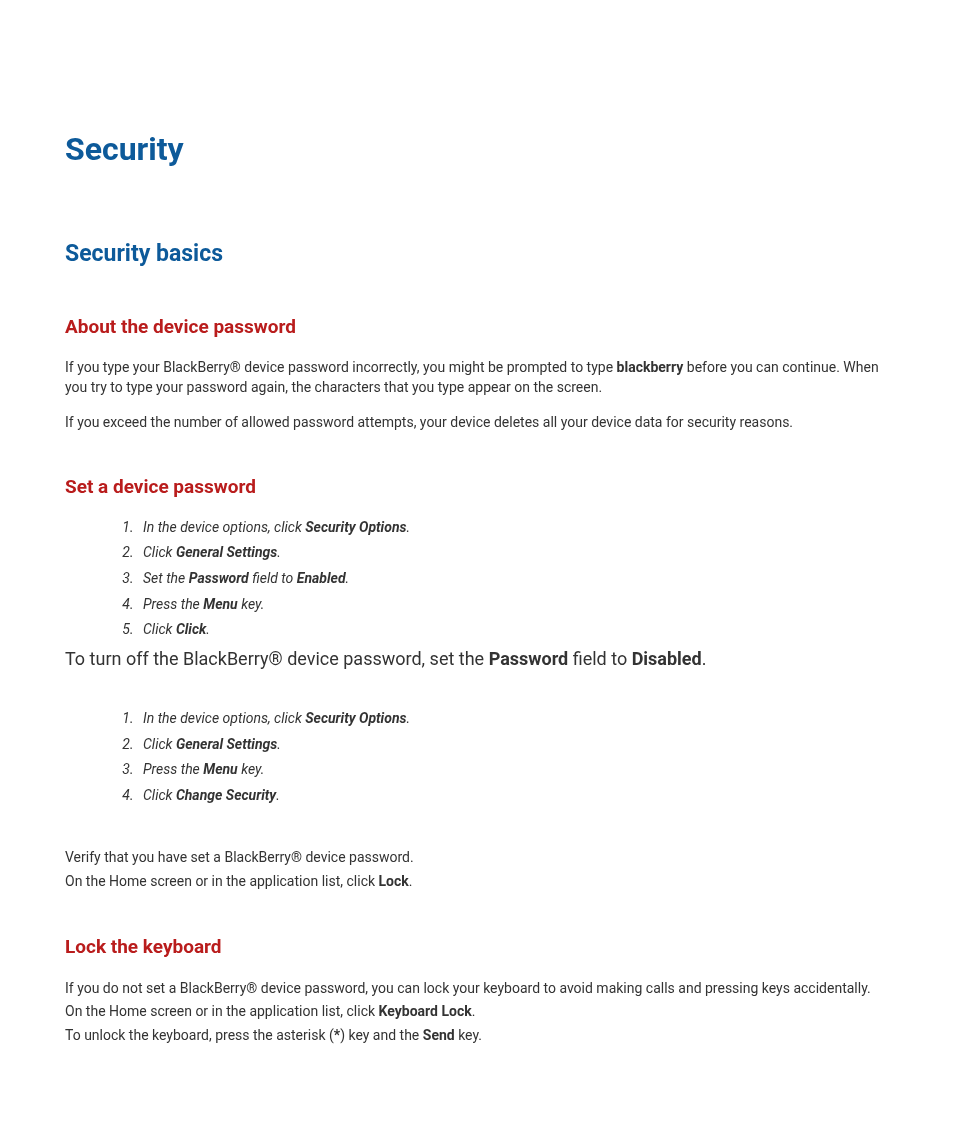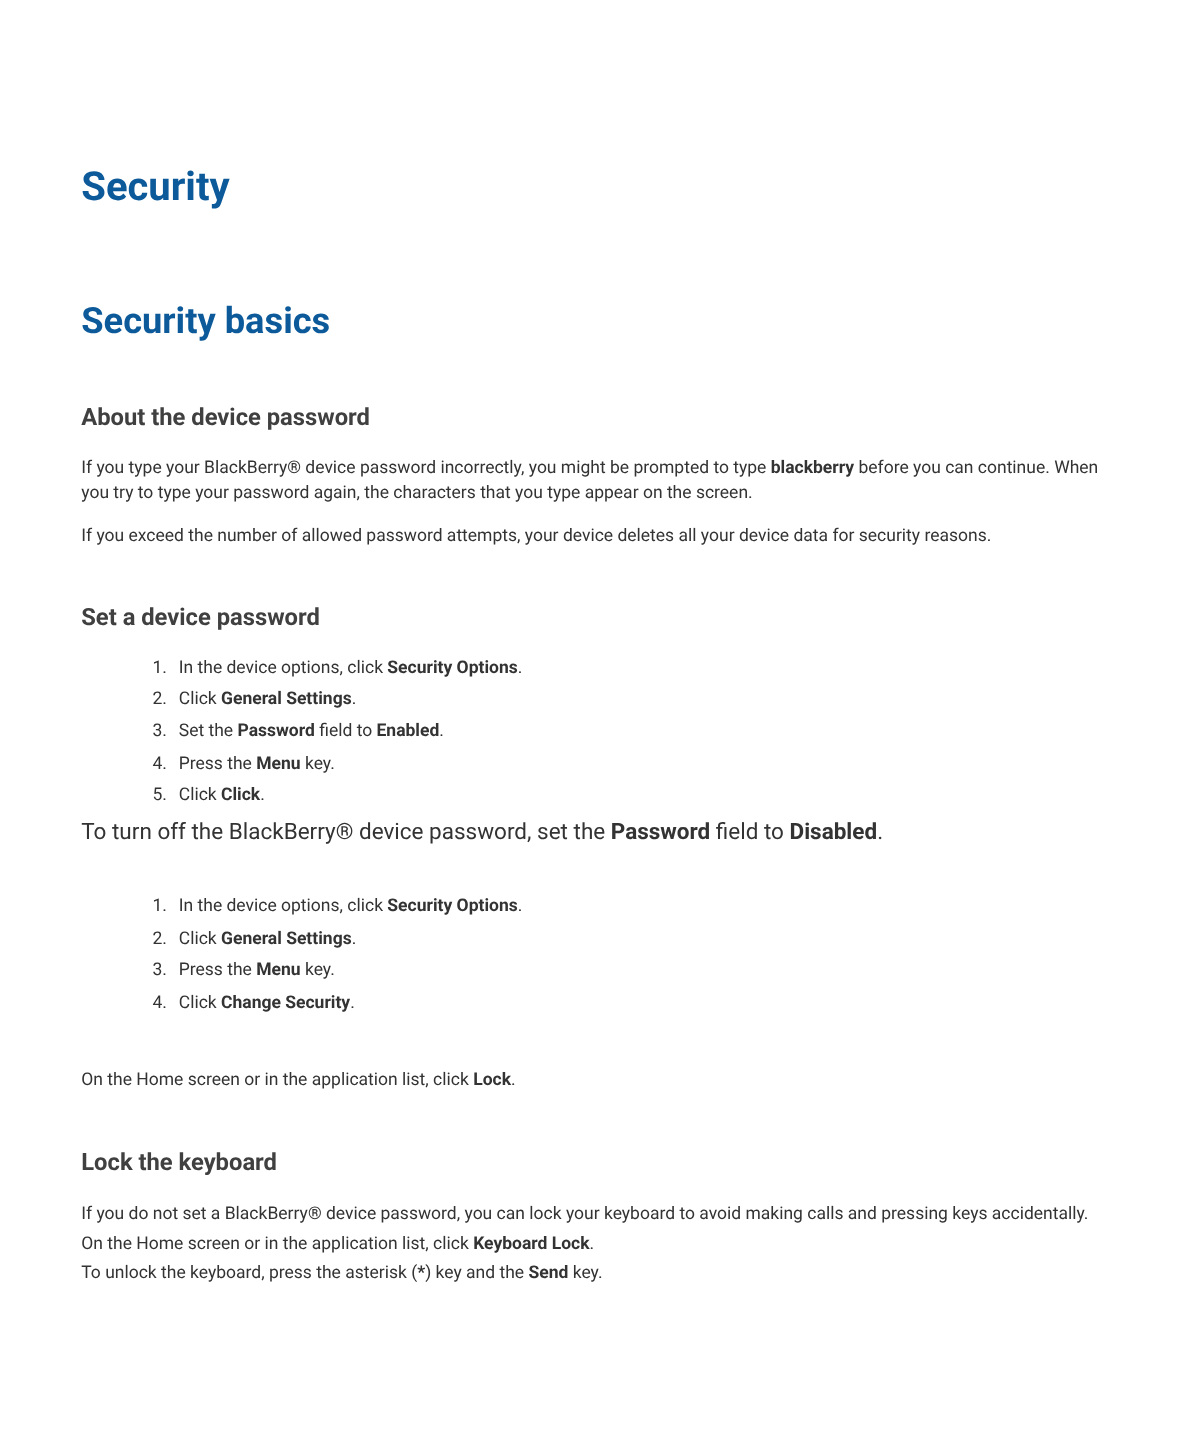--- a/index.html
+++ b/index.html
@@ -20,46 +20,47 @@
       padding: 130px 65px 60px 65px;
     }
     h1.main-title {
       color: #0d5a9a;
       font-size: 32px;
       font-weight: 700;
       margin-bottom: 72px;
     }
     h2.section-title {
       color: #0d5a9a;
-      font-size: 29px;
+      font-size: 23px;
       font-weight: 700;
       margin-bottom: 48px;
     }
     h3.subsection-title {
-      color: #404040;
+      color: #b91c1c;
       font-size: 19px;
       font-weight: 700;
       margin-bottom: 20px;
     }
     .body-text {
       font-size: 14px;
       line-height: 1.4;
       color: #333333;
       margin-bottom: 16px;
     }
     .section-block {
       margin-bottom: 42px;
     }
     .section-block-tight {
       margin-bottom: 38px;
     }
     ol.steps {
       list-style-position: outside;
       padding-left: 72px;
       margin-bottom: 6px;
+      font-style: italic;
     }
     ol.steps li {
       font-size: 14px;
       line-height: 1.4;
       color: #333333;
       padding-left: 6px;
       margin-bottom: 6px;
     }
     .followup-text {
       font-size: 18px;
@@ -108,20 +109,21 @@
   <div class="section-block">
     <ol class="steps">
       <li><span>In the device options, click </span><b>Security Options</b><span>.</span></li>
       <li><span>Click </span><b>General Settings</b><span>.</span></li>
       <li><span>Press the </span><b>Menu</b><span> key.</span></li>
       <li><span>Click </span><b>Change Security</b><span>.</span></li>
     </ol>
   </div>
 
   <div class="section-block">
+    <p class="para-line">Verify that you have set a BlackBerry® device password.</p>
     <p class="para-line"><span>On the Home screen or in the application list, click </span><b>Lock</b><span>.</span></p>
   </div>
 
   <div class="section-block">
     <h3 class="subsection-title">Lock the keyboard</h3>
     <p class="para-line">If you do not set a BlackBerry® device password, you can lock your keyboard to avoid making calls and pressing keys accidentally.</p>
     <p class="para-line"><span>On the Home screen or in the application list, click </span><b>Keyboard Lock</b><span>.</span></p>
     <p class="para-line"><span>To unlock the keyboard, press the asterisk (</span><b>*</b><span>) key and the </span><b>Send</b><span> key.</span></p>
   </div>
 

